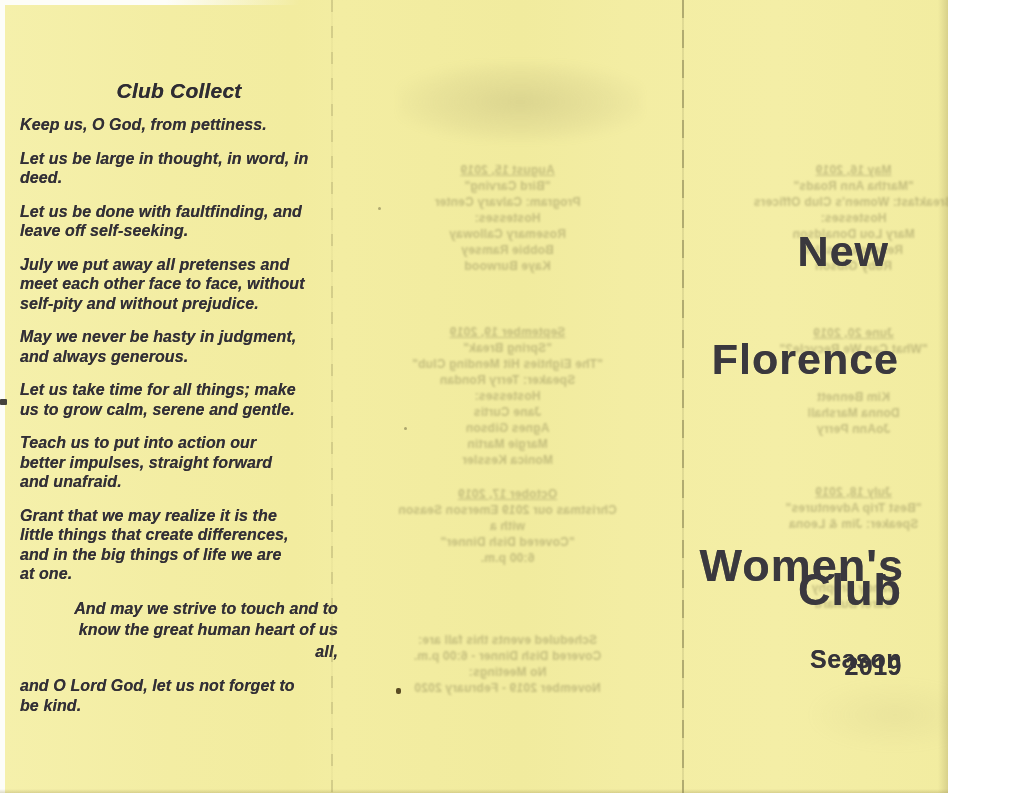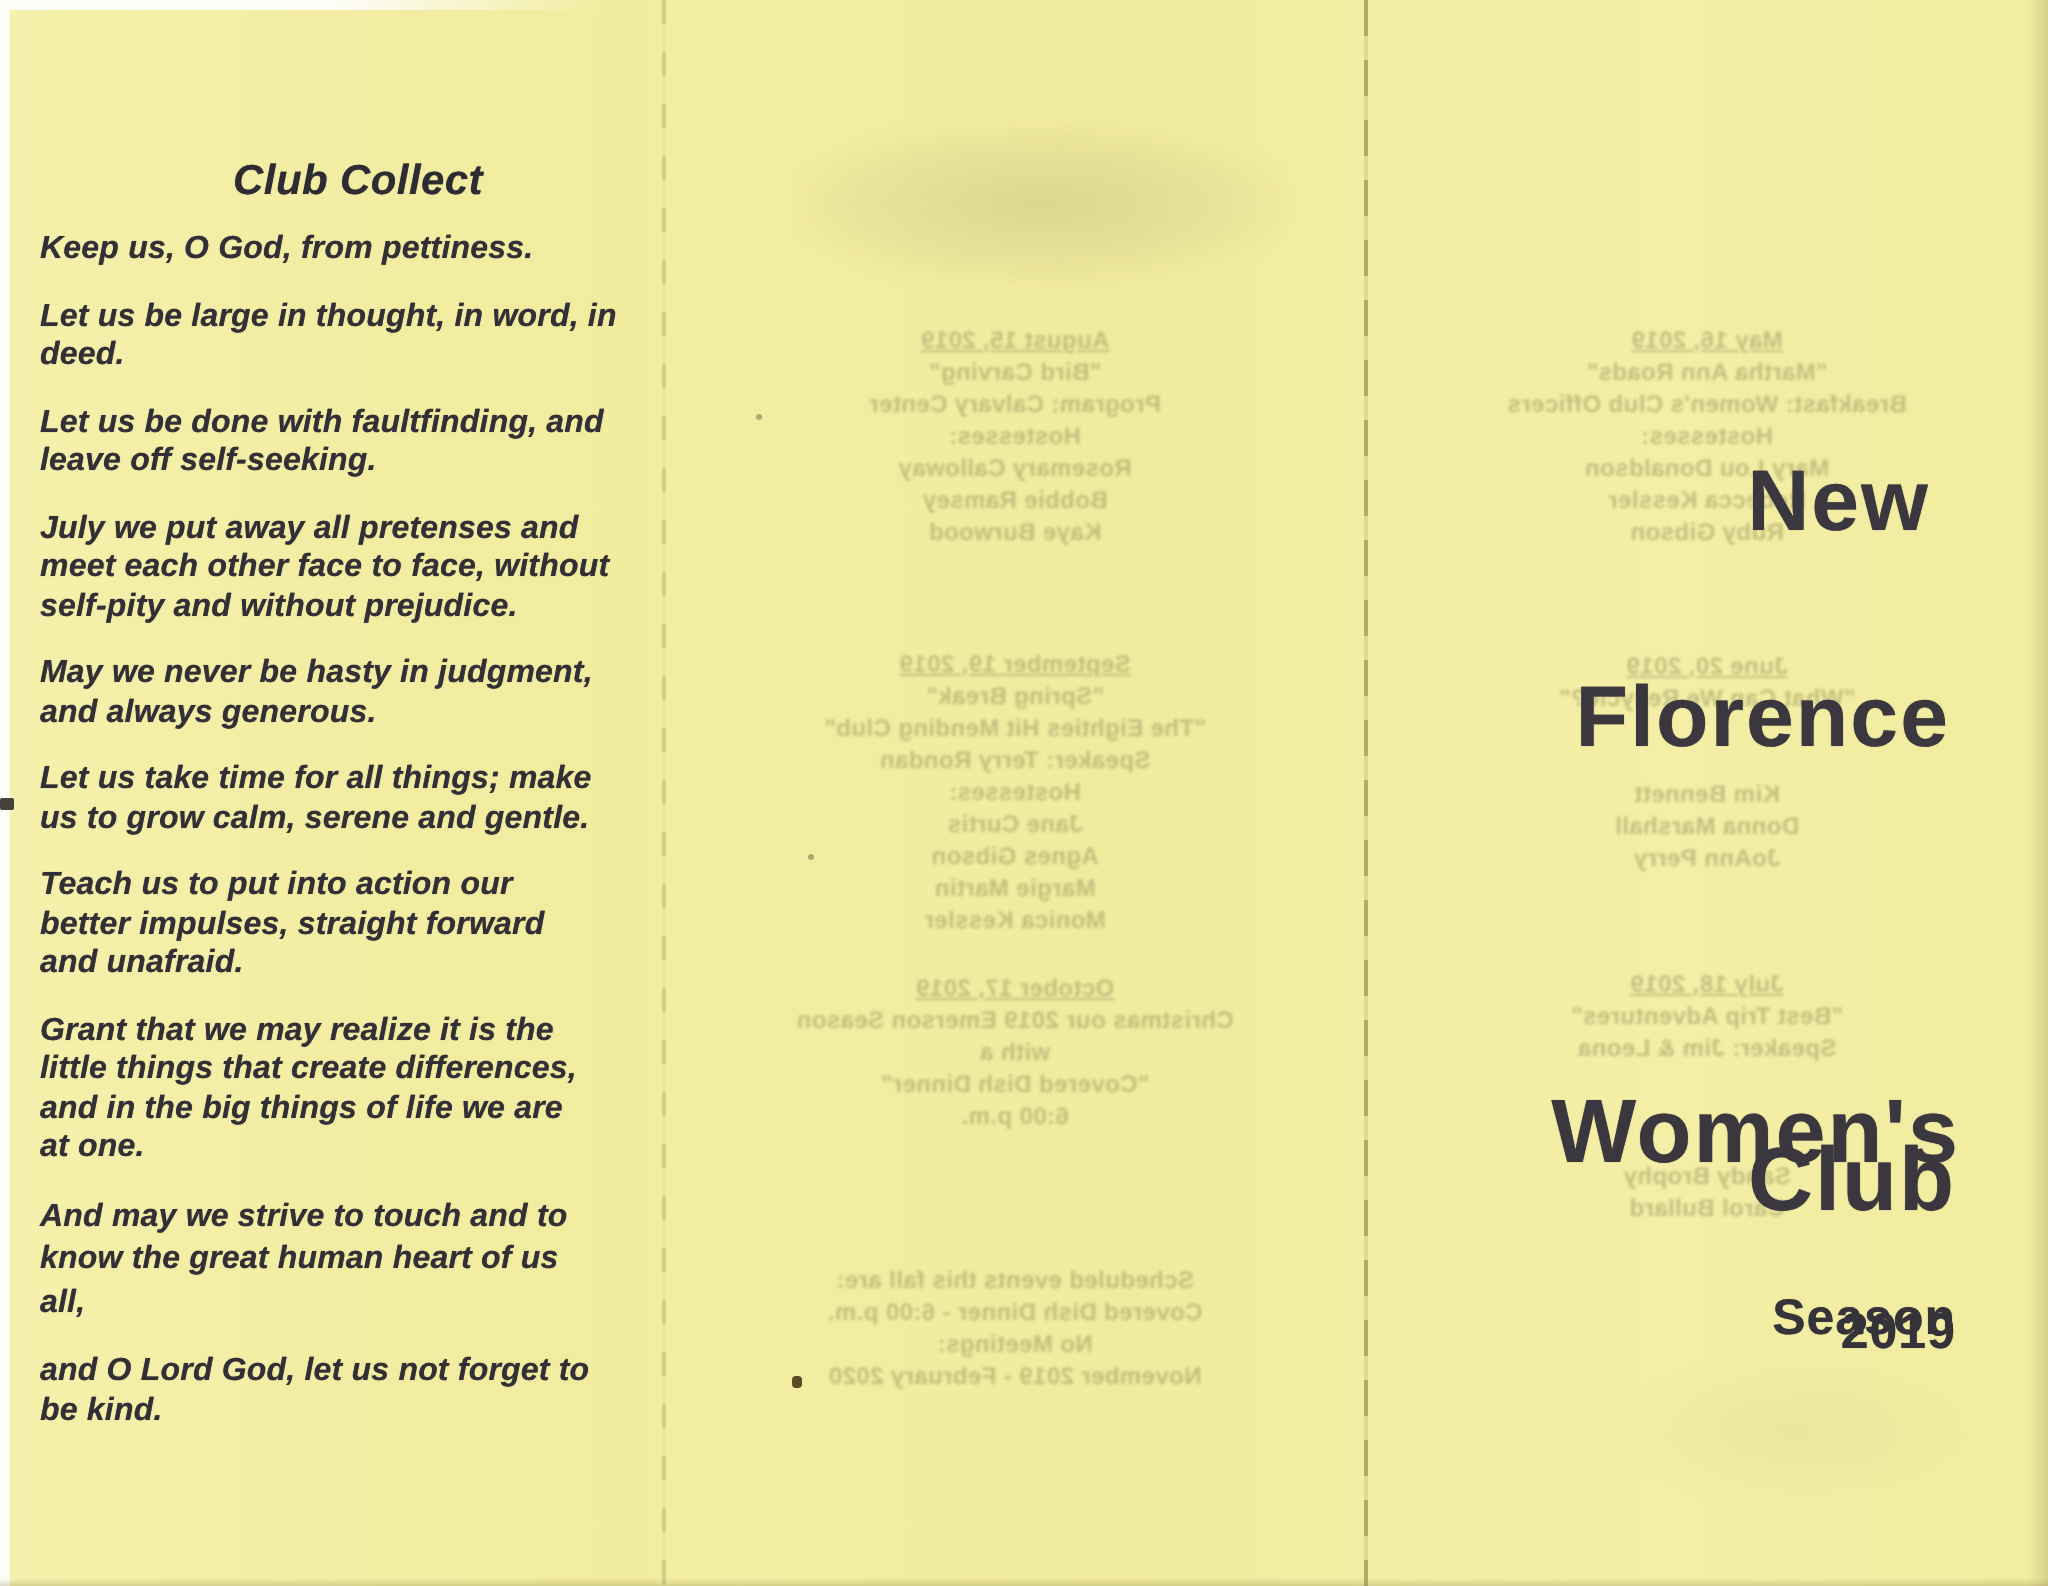--- a/index.html
+++ b/index.html
@@ -1,34 +1,34 @@
 <!DOCTYPE html>
 <html><head>
 <meta charset="utf-8">
 <style>
   html,body { margin:0; padding:0; background:#ffffff; }
   .page {
-    position:relative; width:1024px; height:793px; overflow:hidden;
+    position:relative; width:948px; height:793px; overflow:hidden;
     background:linear-gradient(90deg,#f5f0ab 0%,#f3eda3 18%,#f2ec9f 31%,#f3eda2 36%,#f1eb9e 55%,#f3eda3 66%,#f4eea6 82%,#f2eca0 100%);
     font-family:"Liberation Sans", sans-serif;
   }
   .panel { position:absolute; }
   
   .panel-left { left:20px; top:78px; width:318px; }
   .collect-title {
     font:italic bold 21px/25px "Liberation Sans", sans-serif;
     text-align:center; margin:0 0 12px 0; color:#2e2c33;
     text-shadow:0 0 .4px rgba(46,44,51,.8); letter-spacing:.2px;
   }
   .collect-p {
     font:italic bold 16px/19.5px "Liberation Sans", sans-serif;
     white-space:pre-line; margin:0 0 14px 0; color:#322f36;
     text-shadow:0 0 .4px rgba(50,47,54,.75); letter-spacing:.1px;
   }
-  .collect-p.tall { line-height:21.5px; }
+  .collect-p.tall { line-height:21.5px;text-align:right; }
   
   .panel-mid   { left:332px; top:0; width:351px; height:793px; }
   .panel-right { left:683px; top:0; width:341px; height:793px; }
   
   .ghost {
     position:absolute; left:0; width:100%; text-align:center;
     transform:scaleX(-1); color:#96905c; filter:blur(.8px); opacity:.5;
     font-weight:bold; font-size:12px; line-height:16px; letter-spacing:.2px;
   }
   .g-head { display:block; text-decoration:underline; }

